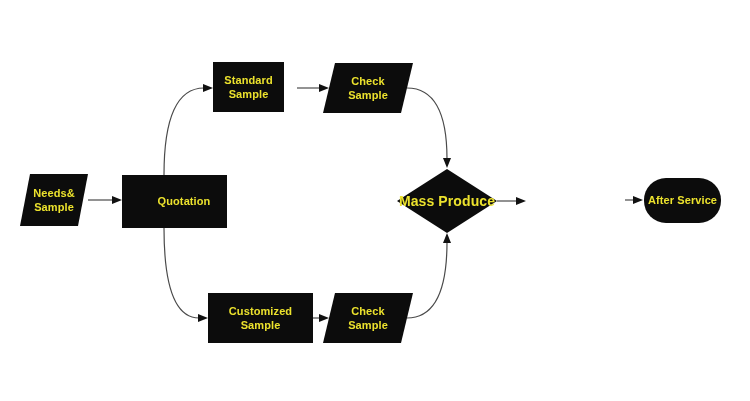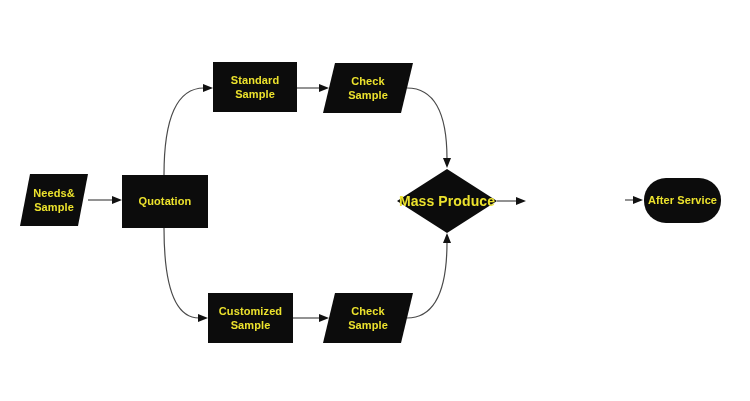--- a/index.html
+++ b/index.html
@@ -50,24 +50,24 @@
     clip-path: polygon(10px 0, 100% 0, calc(100% - 10px) 100%, 0 100%);
   }
   .diamond .shape {
     clip-path: polygon(50% 0, 100% 50%, 50% 100%, 0 50%);
   }
   .stadium .shape {
     border-radius: 22px;
   }
   
   #n-needs-sample       { left: 20px;  top: 174px; width: 68px;  height: 52px; }
-  #n-quotation          { left: 122px; top: 175px; width: 86px;  height: 53px; }
-  #n-standard-sample    { left: 213px; top: 62px;  width: 84px;  height: 50px; }
+  #n-quotation          { left: 122px; top: 175px; width: 86px;  height: 53px; padding-left: 19px; }
+  #n-standard-sample    { left: 213px; top: 62px;  width: 71px;  height: 50px; }
   #n-check-sample-top   { left: 323px; top: 63px;  width: 90px;  height: 50px; }
-  #n-customized-sample  { left: 208px; top: 293px; width: 85px;  height: 50px; align-items: center; }
+  #n-customized-sample  { left: 208px; top: 293px; width: 105px;  height: 50px; align-items: center; }
   #n-check-sample-bottom{ left: 323px; top: 293px; width: 90px;  height: 50px; }
   #n-mass-produce       { left: 397px; top: 169px; width: 100px; height: 64px; }
   #n-transportation     { left: 519px; top: 181px; width: 112px; height: 41px; }
   #n-after-service      { left: 644px; top: 178px; width: 77px;  height: 45px; }
   #n-mass-produce .label { font-size: 14px; }
 </style>
 </head>
 <body>
 
 <div id="canvas">

